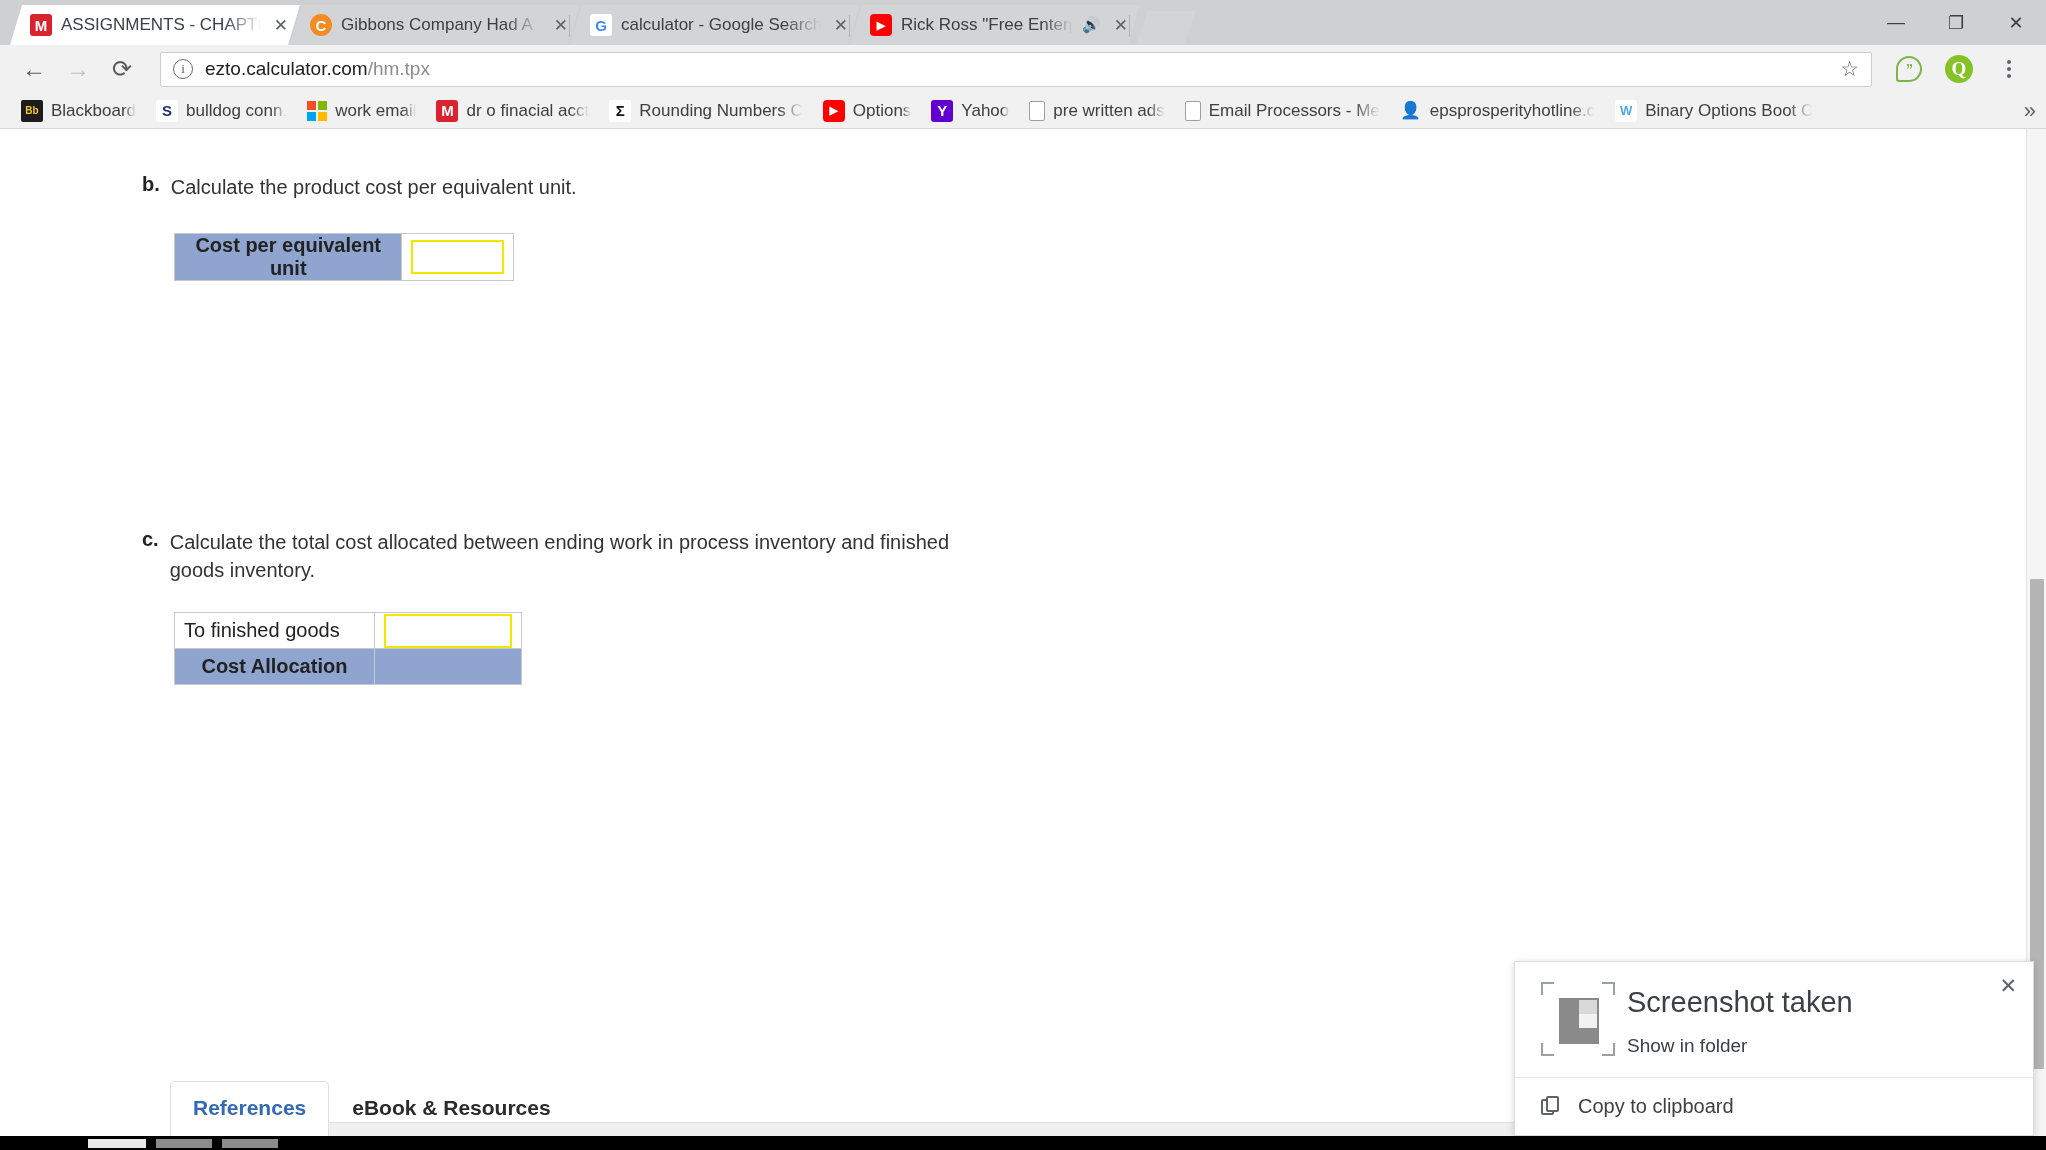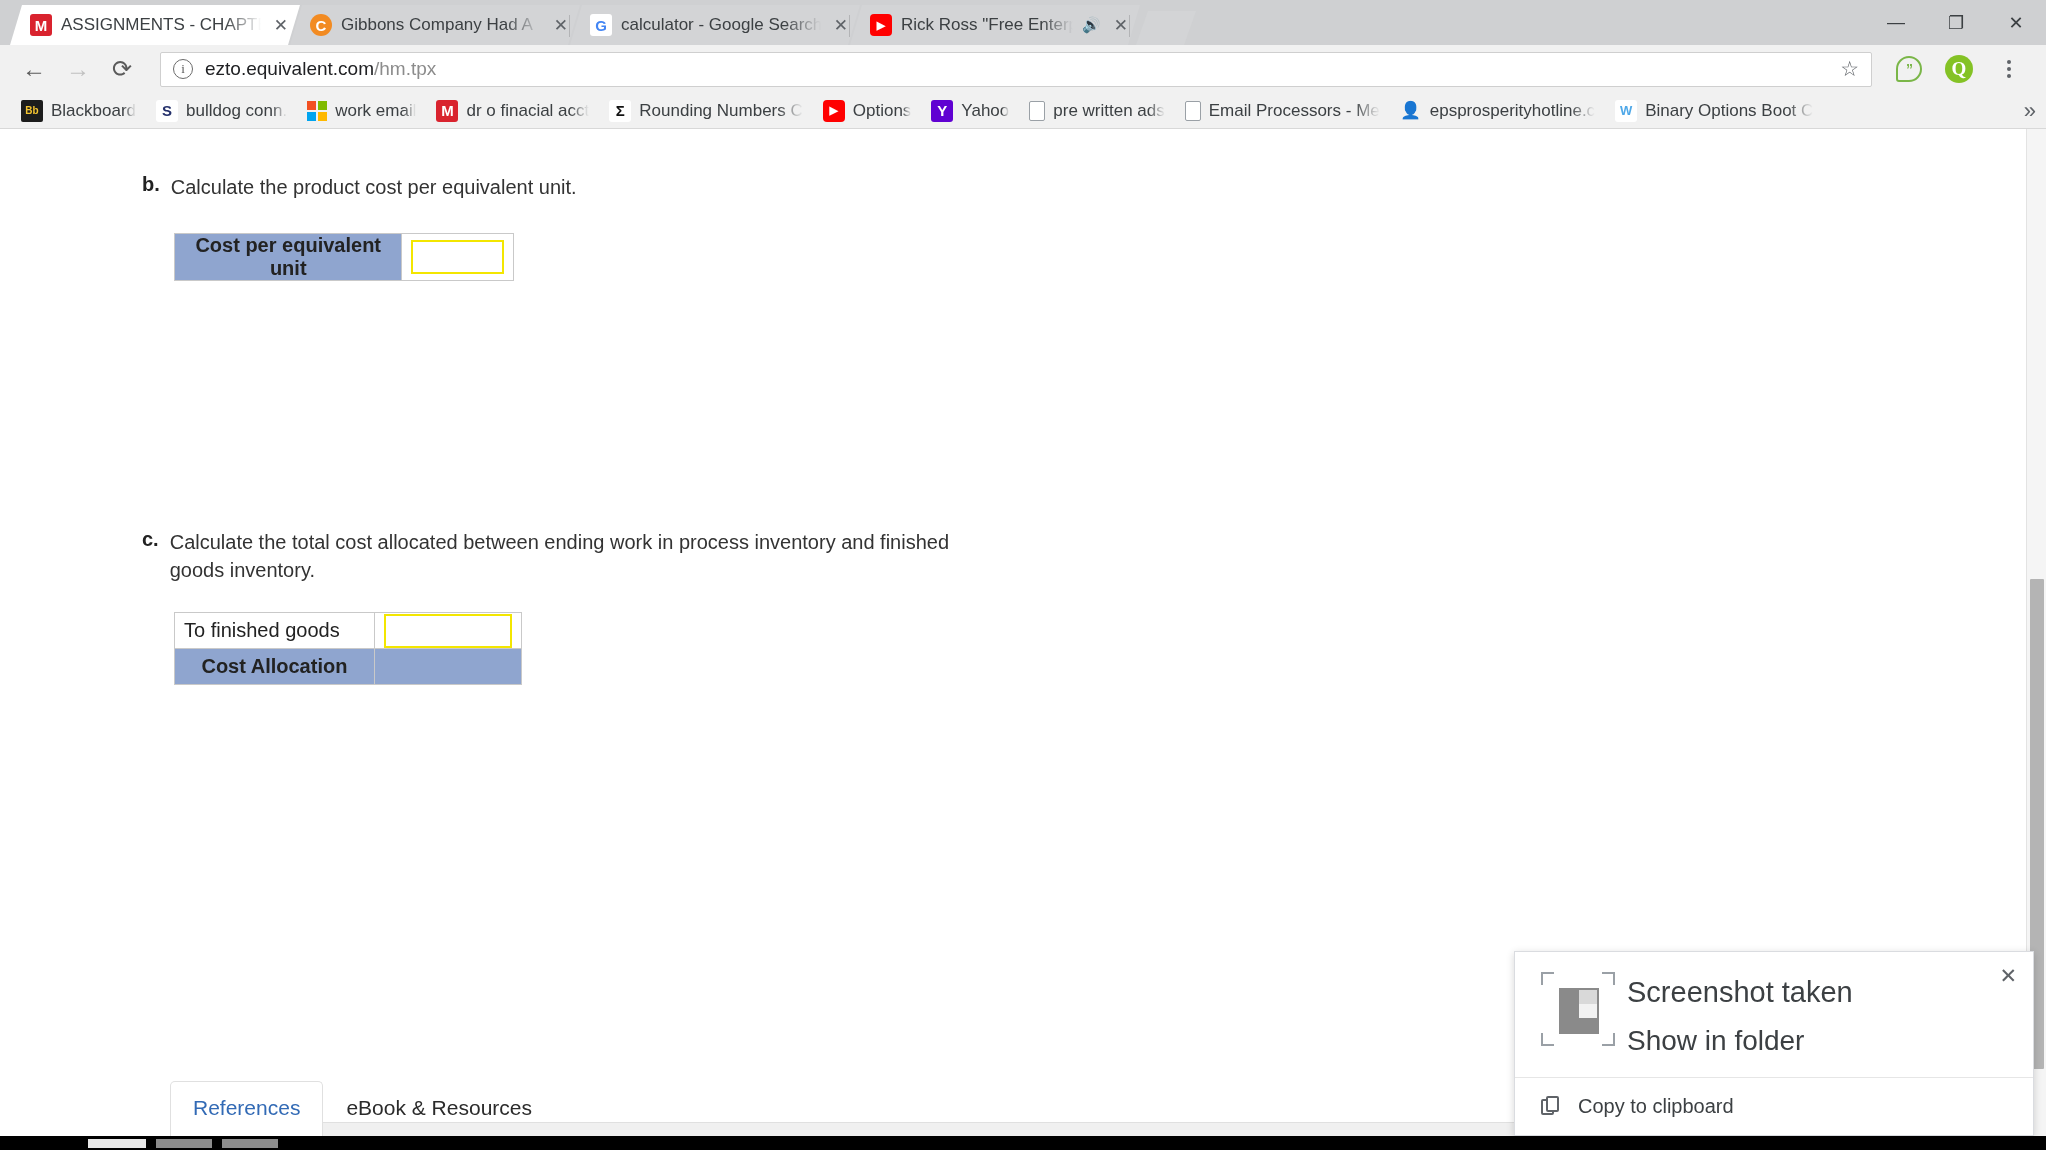--- a/index.html
+++ b/index.html
@@ -168,21 +168,21 @@
     height: 34px; padding: 0 8px; font-size: 20px; color: #222;
     border-top: 1px solid #1a1a1a;
   }
 
   
   .bottom-tabs {
     position: absolute; left: 170px; bottom: 0; right: 20px; height: 62px;
     display: flex; align-items: flex-end;
   }
   .btab {
-    font-size: 21px; font-weight: normal; padding: 14px 22px 16px;
+    font-size: 21px; font-weight: bold; padding: 14px 22px 16px;
     border: 1px solid transparent; border-bottom: none;
     border-radius: 5px 5px 0 0; color: #2b2b2b; white-space: nowrap;
   }
   .btab.active { color: #326ab5; border-color: #e0e0e0; background: #fff; }
   .btab-underline {
     position: absolute; left: 0; right: 0; bottom: 0; height: 14px;
     background: #f0f0f0; border-top: 1px solid #e0e0e0;
   }
 
   
@@ -216,21 +216,21 @@
     display: grid; grid-template-columns: 1fr 1fr; grid-template-rows: 1fr 1fr 1fr;
   }
   .thumb-img i:nth-child(1) { background: #8a8a8a; }
   .thumb-img i:nth-child(2) { background: #d9d9d9; }
   .thumb-img i:nth-child(3) { background: #8a8a8a; }
   .thumb-img i:nth-child(4) { background: #f2f2f2; }
   .thumb-img i:nth-child(5) { background: #8a8a8a; }
   .thumb-img i:nth-child(6) { background: #8a8a8a; }
   .notify-texts { padding-top: 8px; }
   .notify-title { font-size: 29px; color: #3c4043; margin-bottom: 16px; }
-  .notify-link { font-size: 28px; color: #3c4043; }
+  .notify-link { font-size: 19px; color: #3c4043; }
   .notify-close {
     position: absolute; right: 16px; top: 12px;
     font-size: 21px; color: #5f6368;
   }
   .notify-bottom {
     border-top: 1px solid #e6e6e6; display: flex; align-items: center;
     gap: 18px; padding: 17px 26px;
   }
   .copy-icon {
     width: 19px; height: 21px; position: relative; flex: 0 0 19px;
@@ -297,21 +297,21 @@
     </div>
   </div>
 
   <div class="toolbar">
     <span class="nav-btn">←</span>
     <span class="nav-btn disabled">→</span>
     <span class="nav-btn">⟳</span>
 
     <div class="omnibox">
       <span class="omni-info">i</span>
-      <span><span class="url-host">ezto.equivalent.com</span><span class="url-path">/hm.tpx</span></span>
+      <span><span class="url-host">ezto.calculator.com</span><span class="url-path">/hm.tpx</span></span>
       <span class="omni-star">☆</span>
     </div>
 
     <span class="tb-icon">
       <span class="hangouts">”</span>
     </span>
     <span class="tb-icon">
       <span class="q-badge">Q</span>
     </span>
     <span class="tb-icon">

